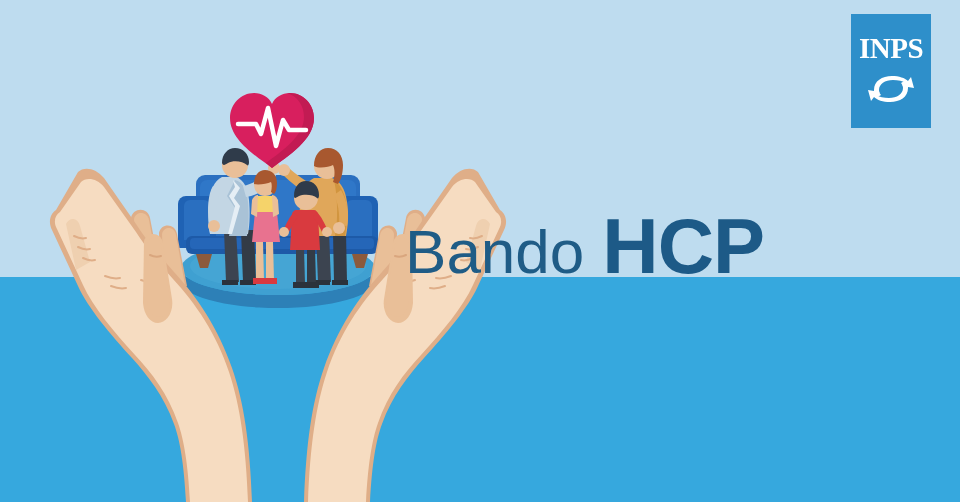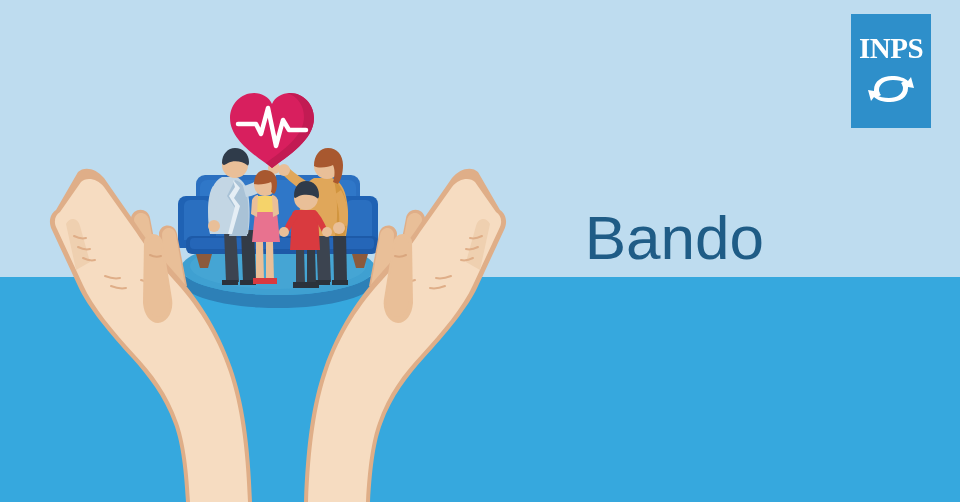--- a/index.html
+++ b/index.html
@@ -334,16 +334,17 @@
     <div class="logo-text">INPS</div>
     <svg class="logo-mark" width="52" height="40" viewBox="0 0 52 40">
       <path d="M9 22 c0 -9 8 -14 18 -14 c7 0 13 2 16 5 l3 -4 l3 11 l-12 -2 l4 -3 c-3 -2 -8 -3 -13 -3 c-8 0 -14 4 -14 10 c0 2 1 4 2 5 l-5 3 c-2 -2 -2 -5 -2 -8 z" fill="#ffffff"></path>
       <path d="M43 20 c0 9 -8 14 -18 14 c-7 0 -13 -2 -16 -5 l-3 4 l-3 -11 l12 2 l-4 3 c3 2 8 3 13 3 c8 0 14 -4 14 -10 c0 -2 -1 -4 -2 -5 l5 -3 c2 2 2 5 2 8 z" fill="#ffffff"></path>
     </svg>
   </div>
 
   <div class="headline">
     <div class="line-1">
       <span class="word-bando">Bando</span>
+      <span class="word-hcp">HCP</span>
     </div>
   </div>
 
 </div>
 
 </body></html>

